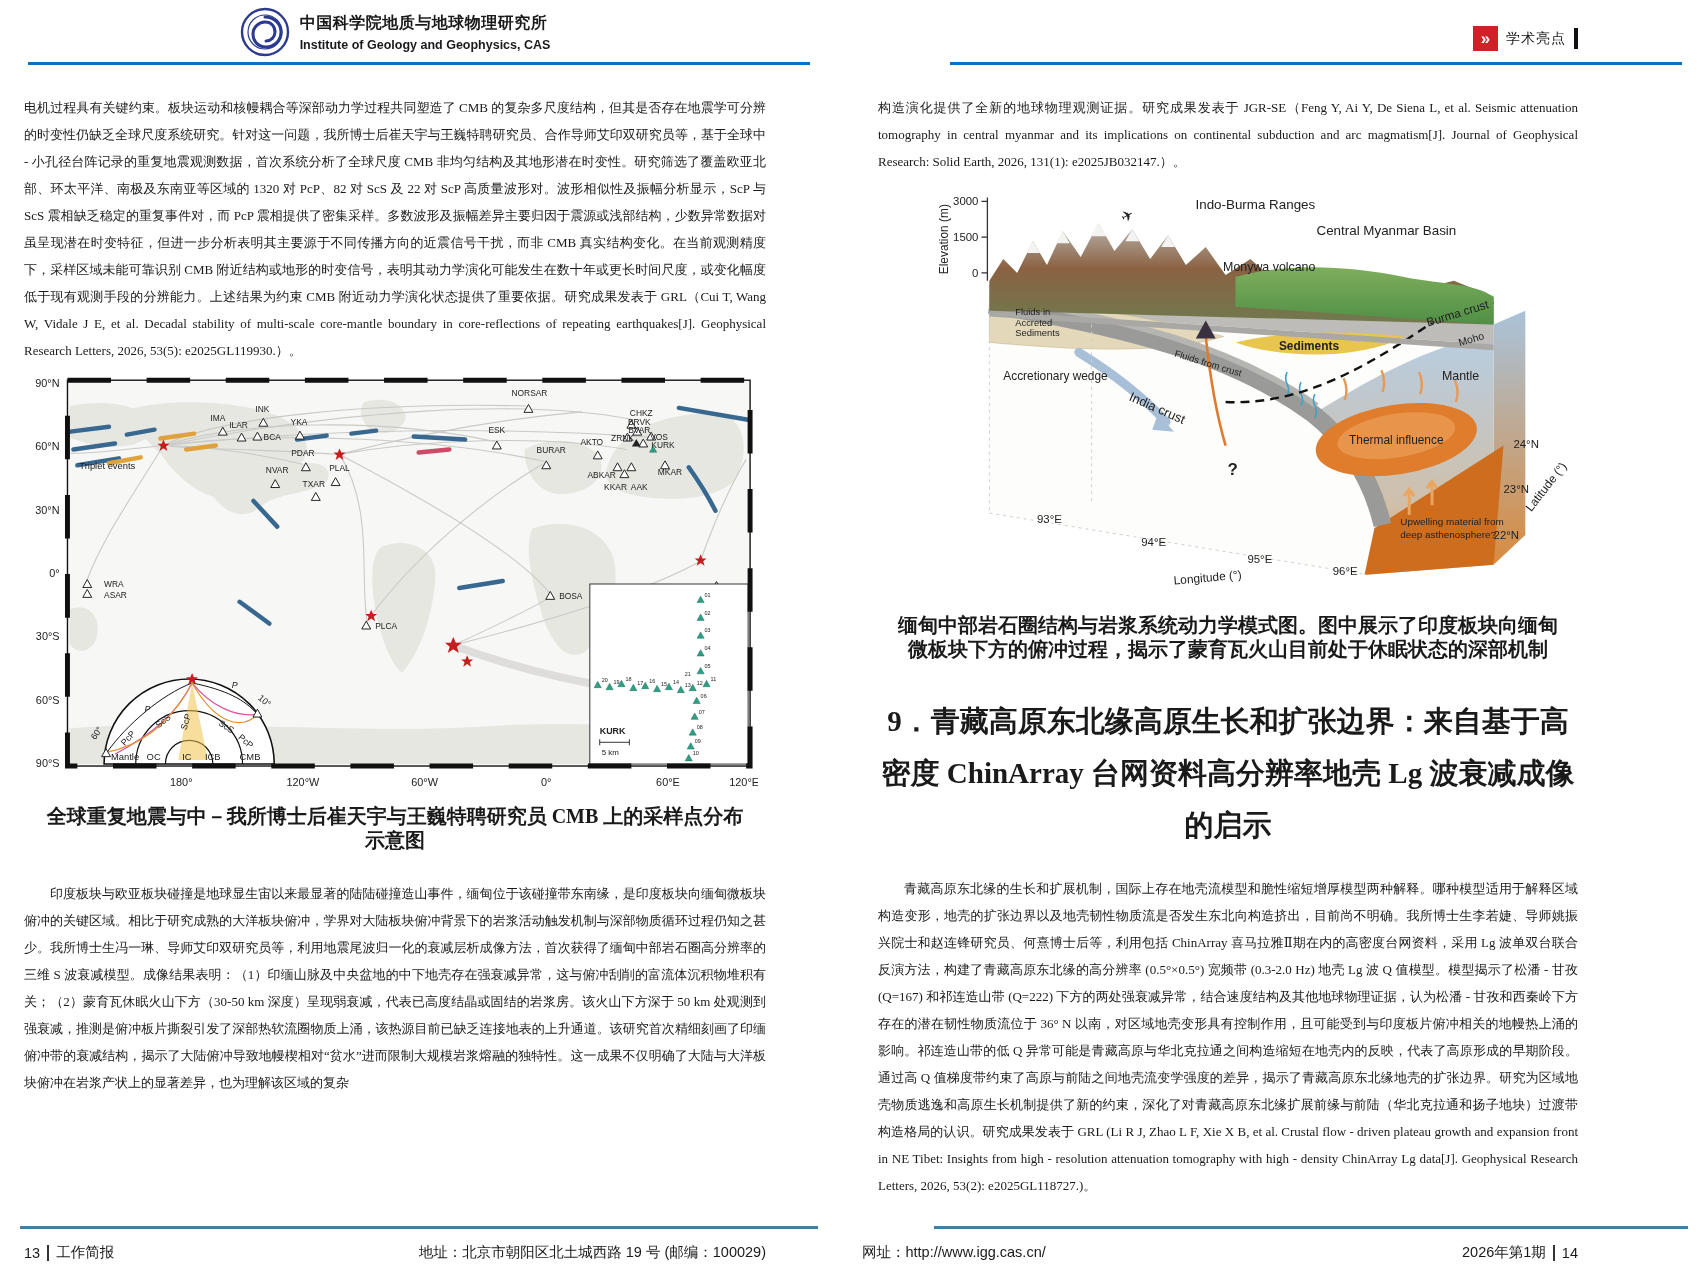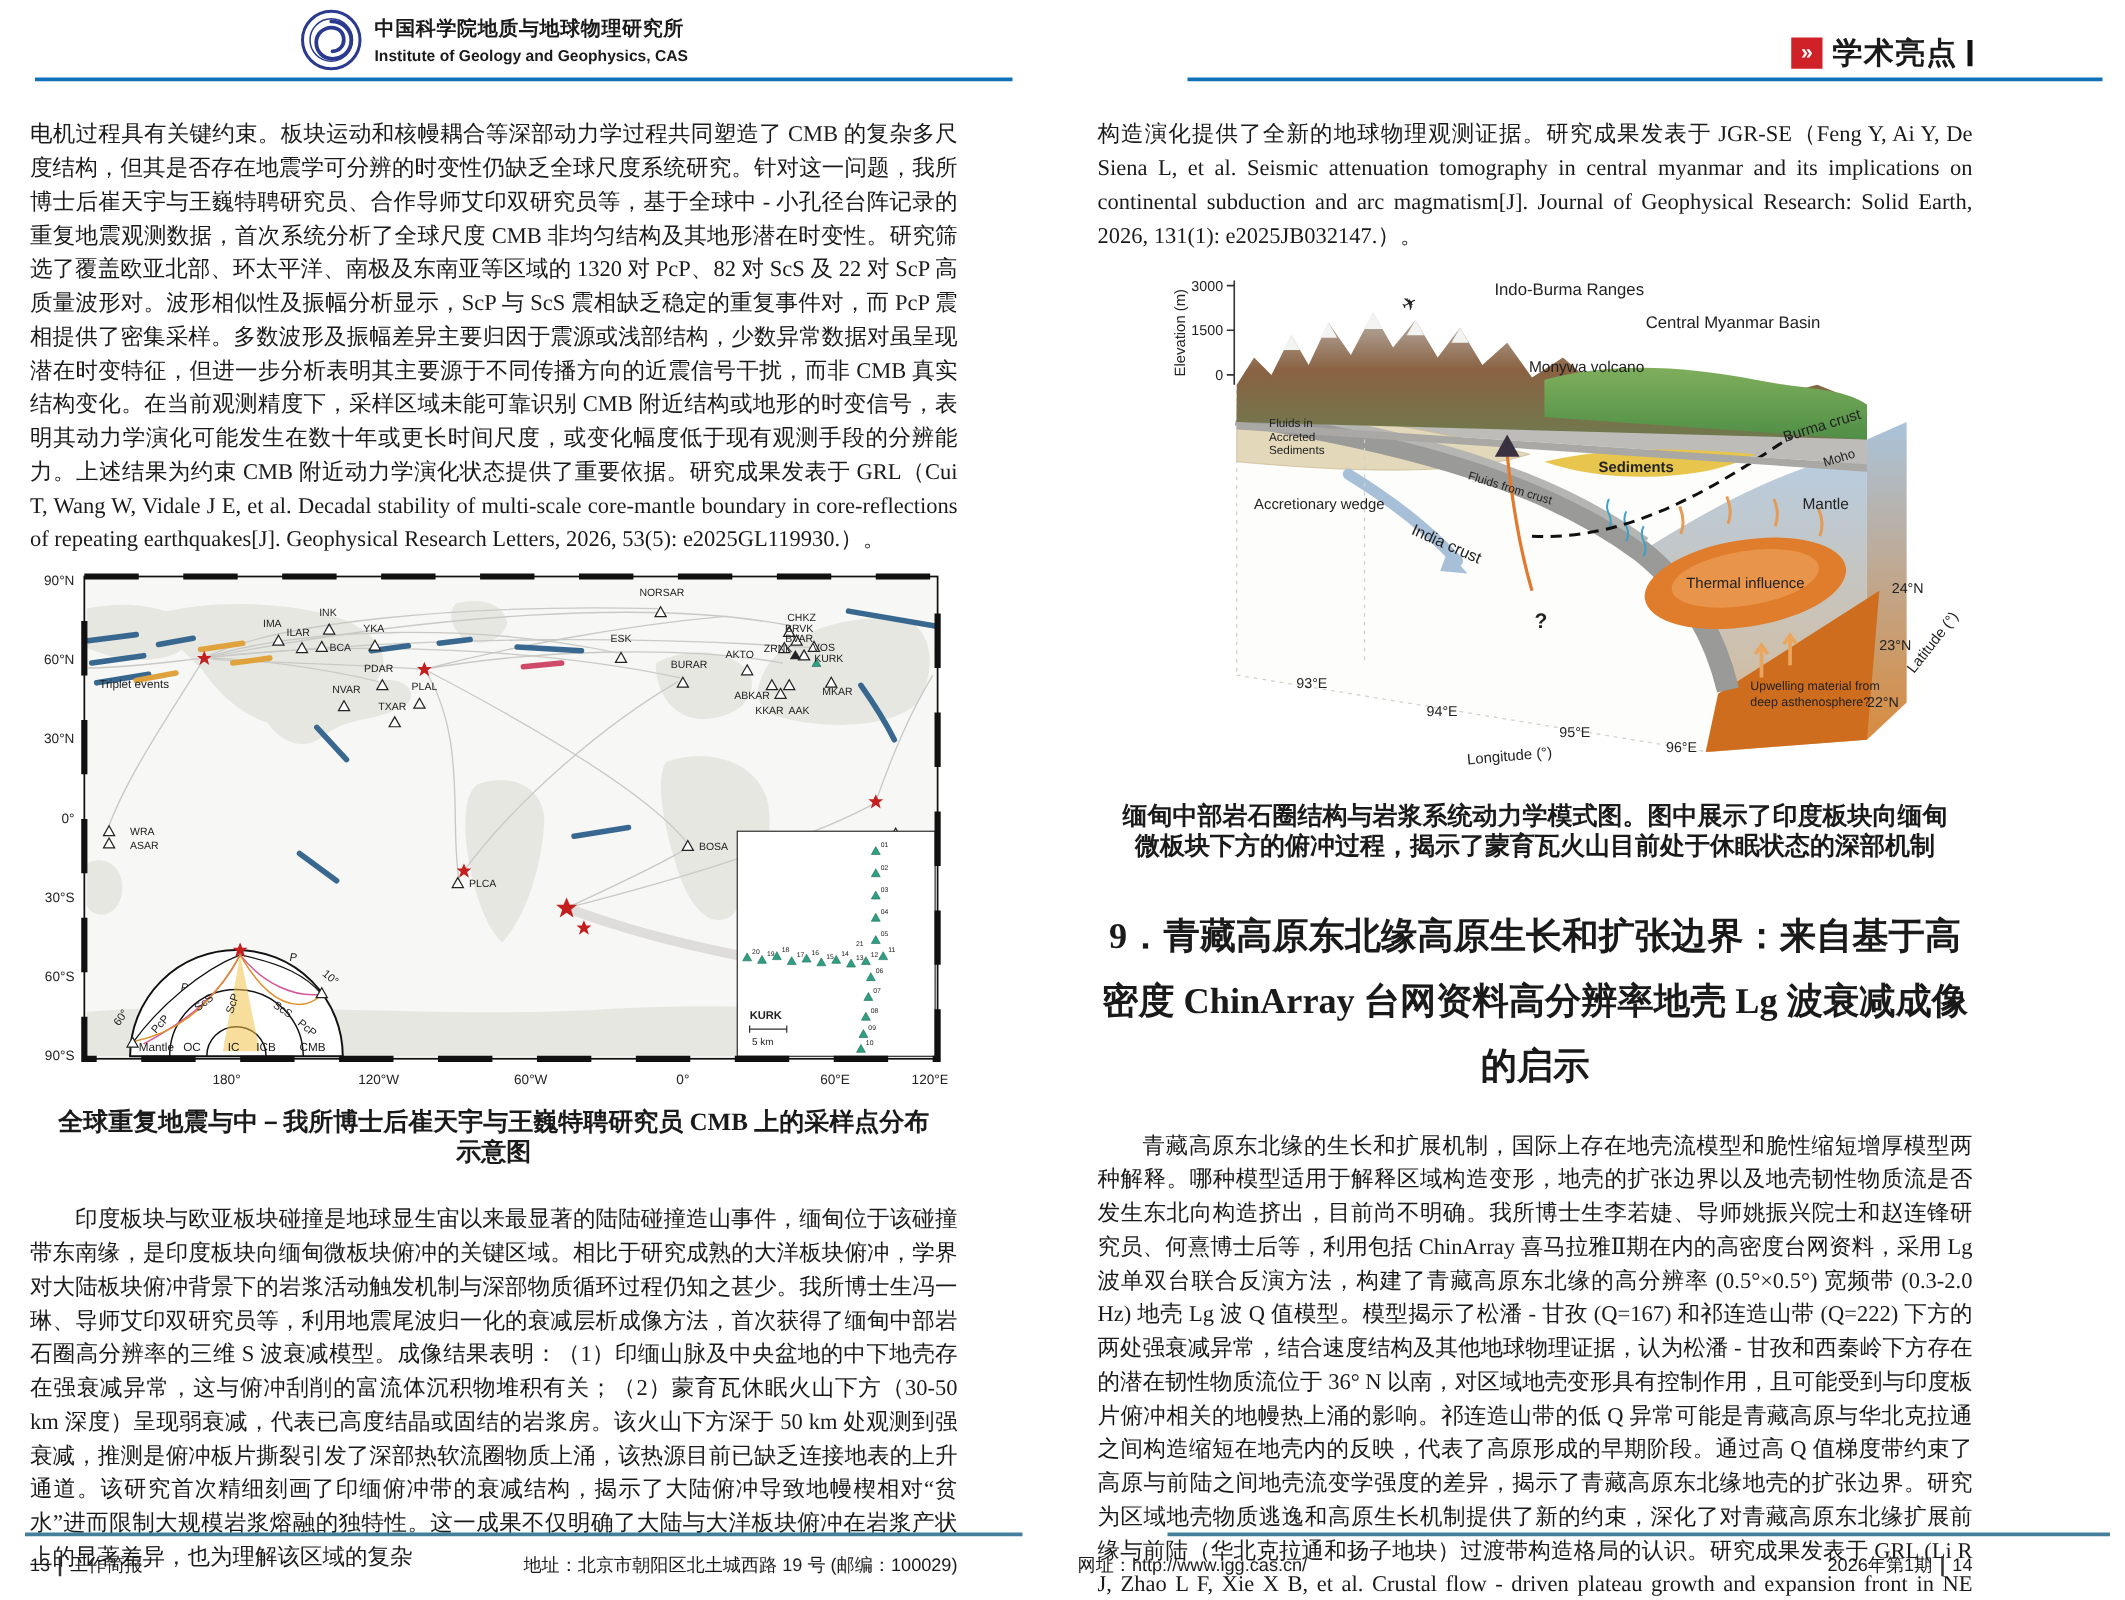--- a/index.html
+++ b/index.html
@@ -12,24 +12,24 @@
   .hdr{height:66px;position:relative;}
   .hdr-rule{position:absolute;left:4px;right:-44px;top:62px;height:3px;background:#1070b8;}
   .page-right .hdr-rule{left:72px;right:-104px;}
   .brand{display:flex;align-items:center;gap:10px;padding-top:7px;font-family:Liberation Sans, sans-serif;justify-content:center;}
   .brand-cn{font-size:16px;font-weight:bold;letter-spacing:.5px;}
   .brand-en{font-size:12.5px;font-weight:bold;margin-top:4px;}
   .badge-row{display:flex;justify-content:flex-end;align-items:center;gap:8px;padding-top:26px;
              font-family:"Liberation Sans",sans-serif;}
   .badge-ico{width:25px;height:25px;background:#cf2128;color:#fff;font-weight:bold;font-size:17px;
              display:flex;align-items:center;justify-content:center;}
-  .badge-lbl{font-size:24px;font-weight:bold;letter-spacing:1px;}
+  .badge-lbl{font-size:14px;font-weight:normal;letter-spacing:1px;}
   .badge-bar{width:4px;height:21px;background:#111;}
   
-  .body-p{font-size:18px;line-height:27px;text-align:justify;margin:28px 0 0 0;}
+  .body-p{font-size:13px;line-height:27px;text-align:justify;margin:28px 0 0 0;}
   .indent{text-indent:2em;}
   .section-h{font-size:29px;font-weight:bold;text-align:center;line-height:52px;margin:34px 0 0 0;}
   .fig{margin:10px 0 0 0;}
   .fig-cap{font-size:20px;font-weight:bold;text-align:center;line-height:24px;margin:6px 18px 0 18px;}
   
   .ftr{position:absolute;left:24px;right:84px;bottom:18px;font-family:"Liberation Sans",sans-serif;}
   .page-right .ftr{left:12px;right:122px;}
   .ftr-rule{height:3px;background:#44809c;margin:0 -52px 14px -4px;}
   .page-right .ftr-rule{margin:0 -110px 14px 72px;}
   .ftr-row{display:flex;justify-content:space-between;align-items:center;font-size:14.5px;}

